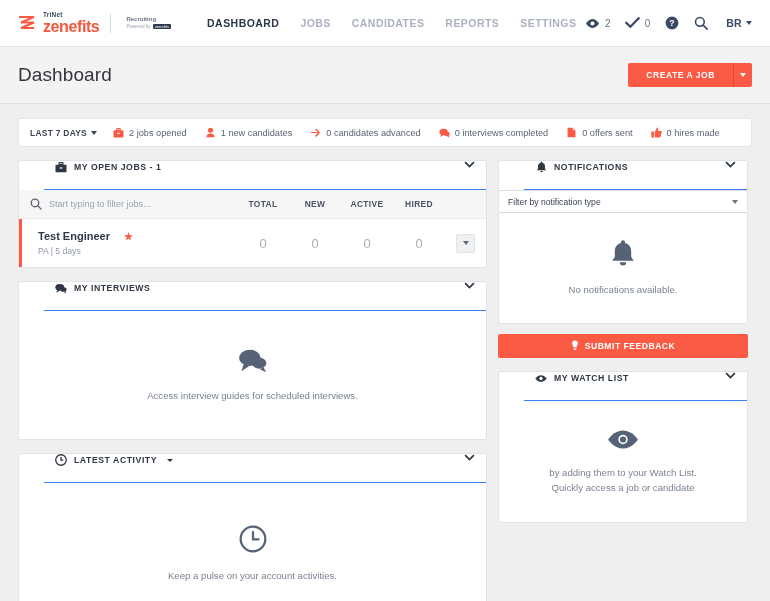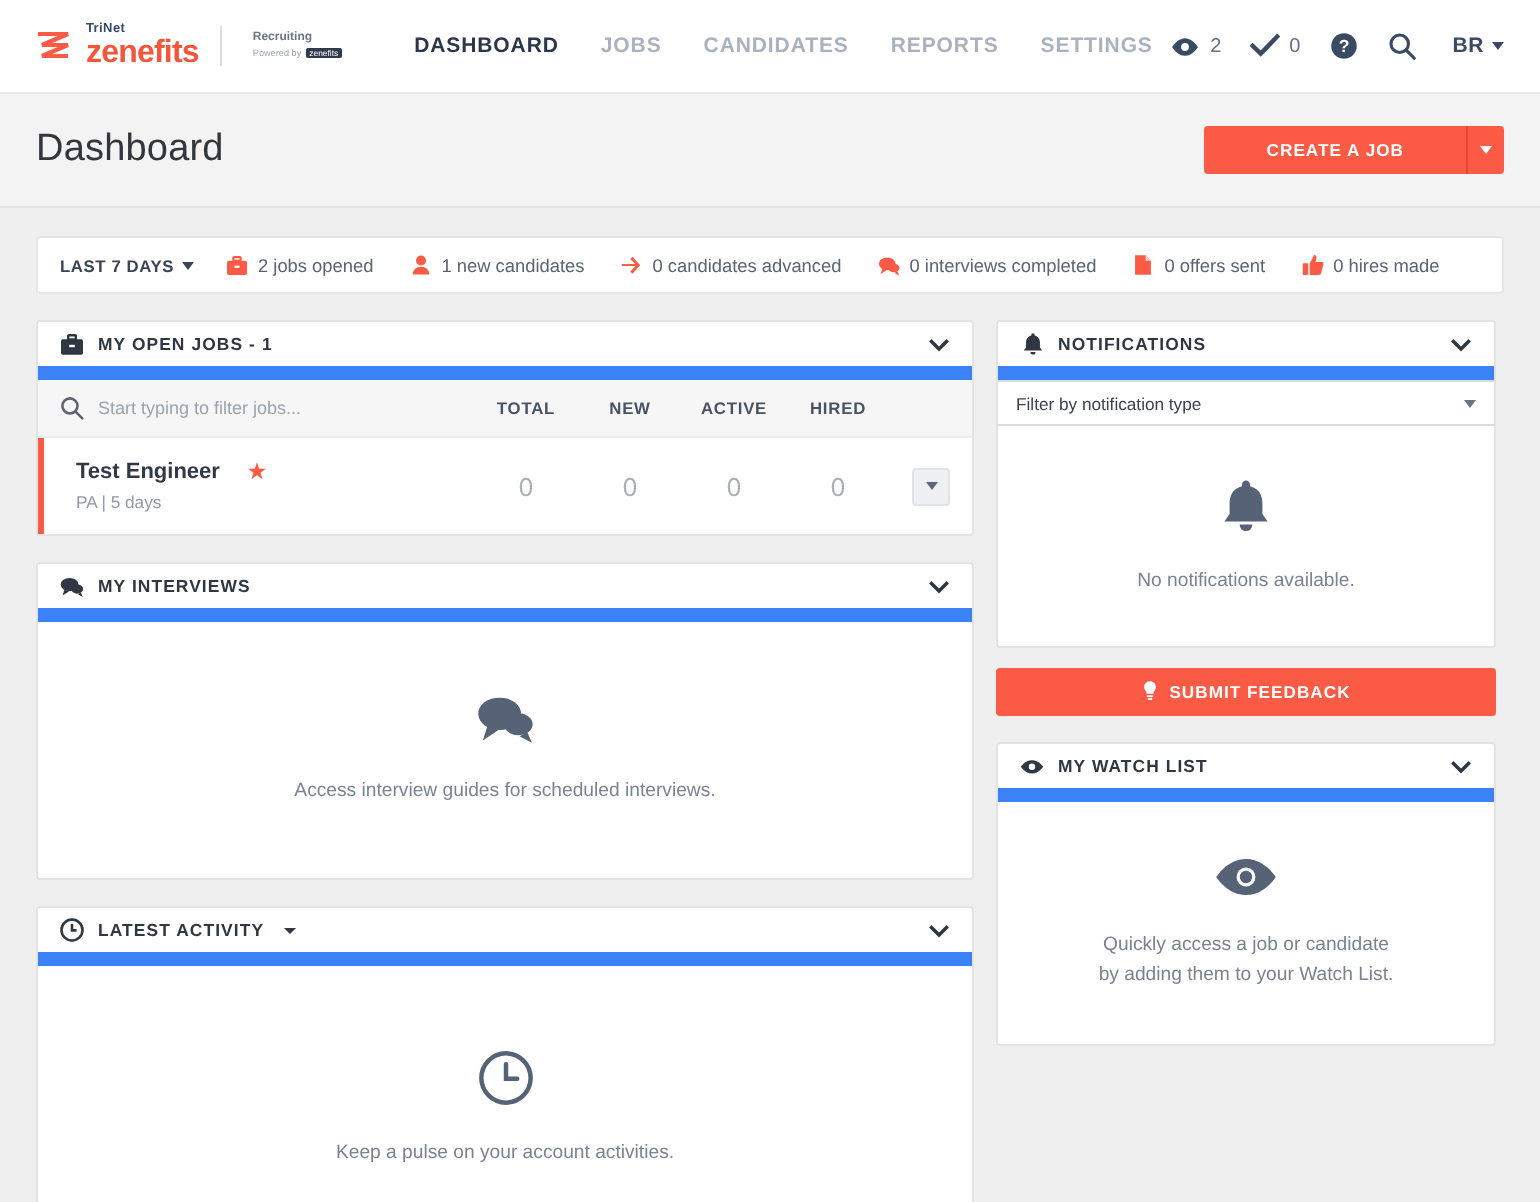--- a/index.html
+++ b/index.html
@@ -60,21 +60,21 @@
   .pagehead {
     height: 57px; background: #f3f3f3;
     border-bottom: 1px solid #e2e2e2;
     display: flex; align-items: center; padding: 0 18px;
   }
   .page-title { font-size: 19px; font-weight: normal; color: #33373b; letter-spacing:.1px;}
   .head-actions { margin-left: auto; display: flex; align-items: stretch; }
   .btn-primary {
     background: #fb5b45; color: #fff; border: none;
     font-size: 8.6px; font-weight: bold; letter-spacing: .5px;
-    padding: 0 31px; height: 24px; border-radius: 2px 0 0 2px;
+    padding: 0 18px; height: 24px; border-radius: 2px 0 0 2px;
     display: flex; align-items: center; cursor: pointer;
   }
   .btn-primary-caret {
     background: #fb5b45; border: none; border-left: 1px solid #e8462f;
     width: 19px; height: 24px; border-radius: 0 2px 2px 0;
     display: flex; align-items: center; justify-content: center; cursor: pointer;
     color: #fff;
   }
 
   
@@ -99,22 +99,23 @@
 
   .cols { display: flex; gap: 11px; align-items: flex-start; }
   .col-left { width: 469px; flex: none; }
   .col-right { width: 250px; flex: none; }
 
   .panel {
     background: #fff; border: 1px solid #e2e3e5; border-radius: 2px;
     margin-bottom: 13px;
   }
   .panel-head {
-    height: 29px; display: flex; align-items: center; padding: 0 11px;
-    border-bottom: 7px solid #3b82f6;
+    height: 29px; display: flex; align-items: flex-start; padding: 0 11px;
+    border-bottom: 1px solid #3b82f6;
+    margin-left: 25px;
   }
   .panel-title {
     font-size: 8.7px; font-weight: bold; letter-spacing: .55px; color: #2f3742;
     display: flex; align-items: center; gap: 7px;
   }
   .panel-ico { width: 12px; height: 12px; display:flex;align-items:center;justify-content:center;
                color:#2f3742; flex:none;}
   .panel-chevron { margin-left: auto; color: #2f3742; display:flex; cursor:pointer;}
   .title-caret {
     width:0;height:0;border-left:3px solid transparent;border-right:3px solid transparent;
@@ -532,22 +533,22 @@
           </div>
           <div class="empty-body" style="height:121px">
             <span class="empty-ico">
               <svg width="32" height="21" viewBox="0 0 34 22">
                 <path d="M17 1.4C7 1.4 1.2 11 1.2 11S7 20.6 17 20.6 32.8 11 32.8 11 27 1.4 17 1.4z" fill="#566275"></path>
                 <circle cx="17" cy="11" r="5" fill="#ffffff"></circle>
                 <circle cx="17" cy="11" r="3.3" fill="#566275"></circle>
               </svg>
             </span>
             <div class="empty-text">
+              <div>by adding them to your Watch List.</div>
               <div>Quickly access a job or candidate</div>
-              <div>by adding them to your Watch List.</div>
             </div>
           </div>
         </div>
 
       </div>
     </div>
   </div>
 </div>
 
 </body></html>

